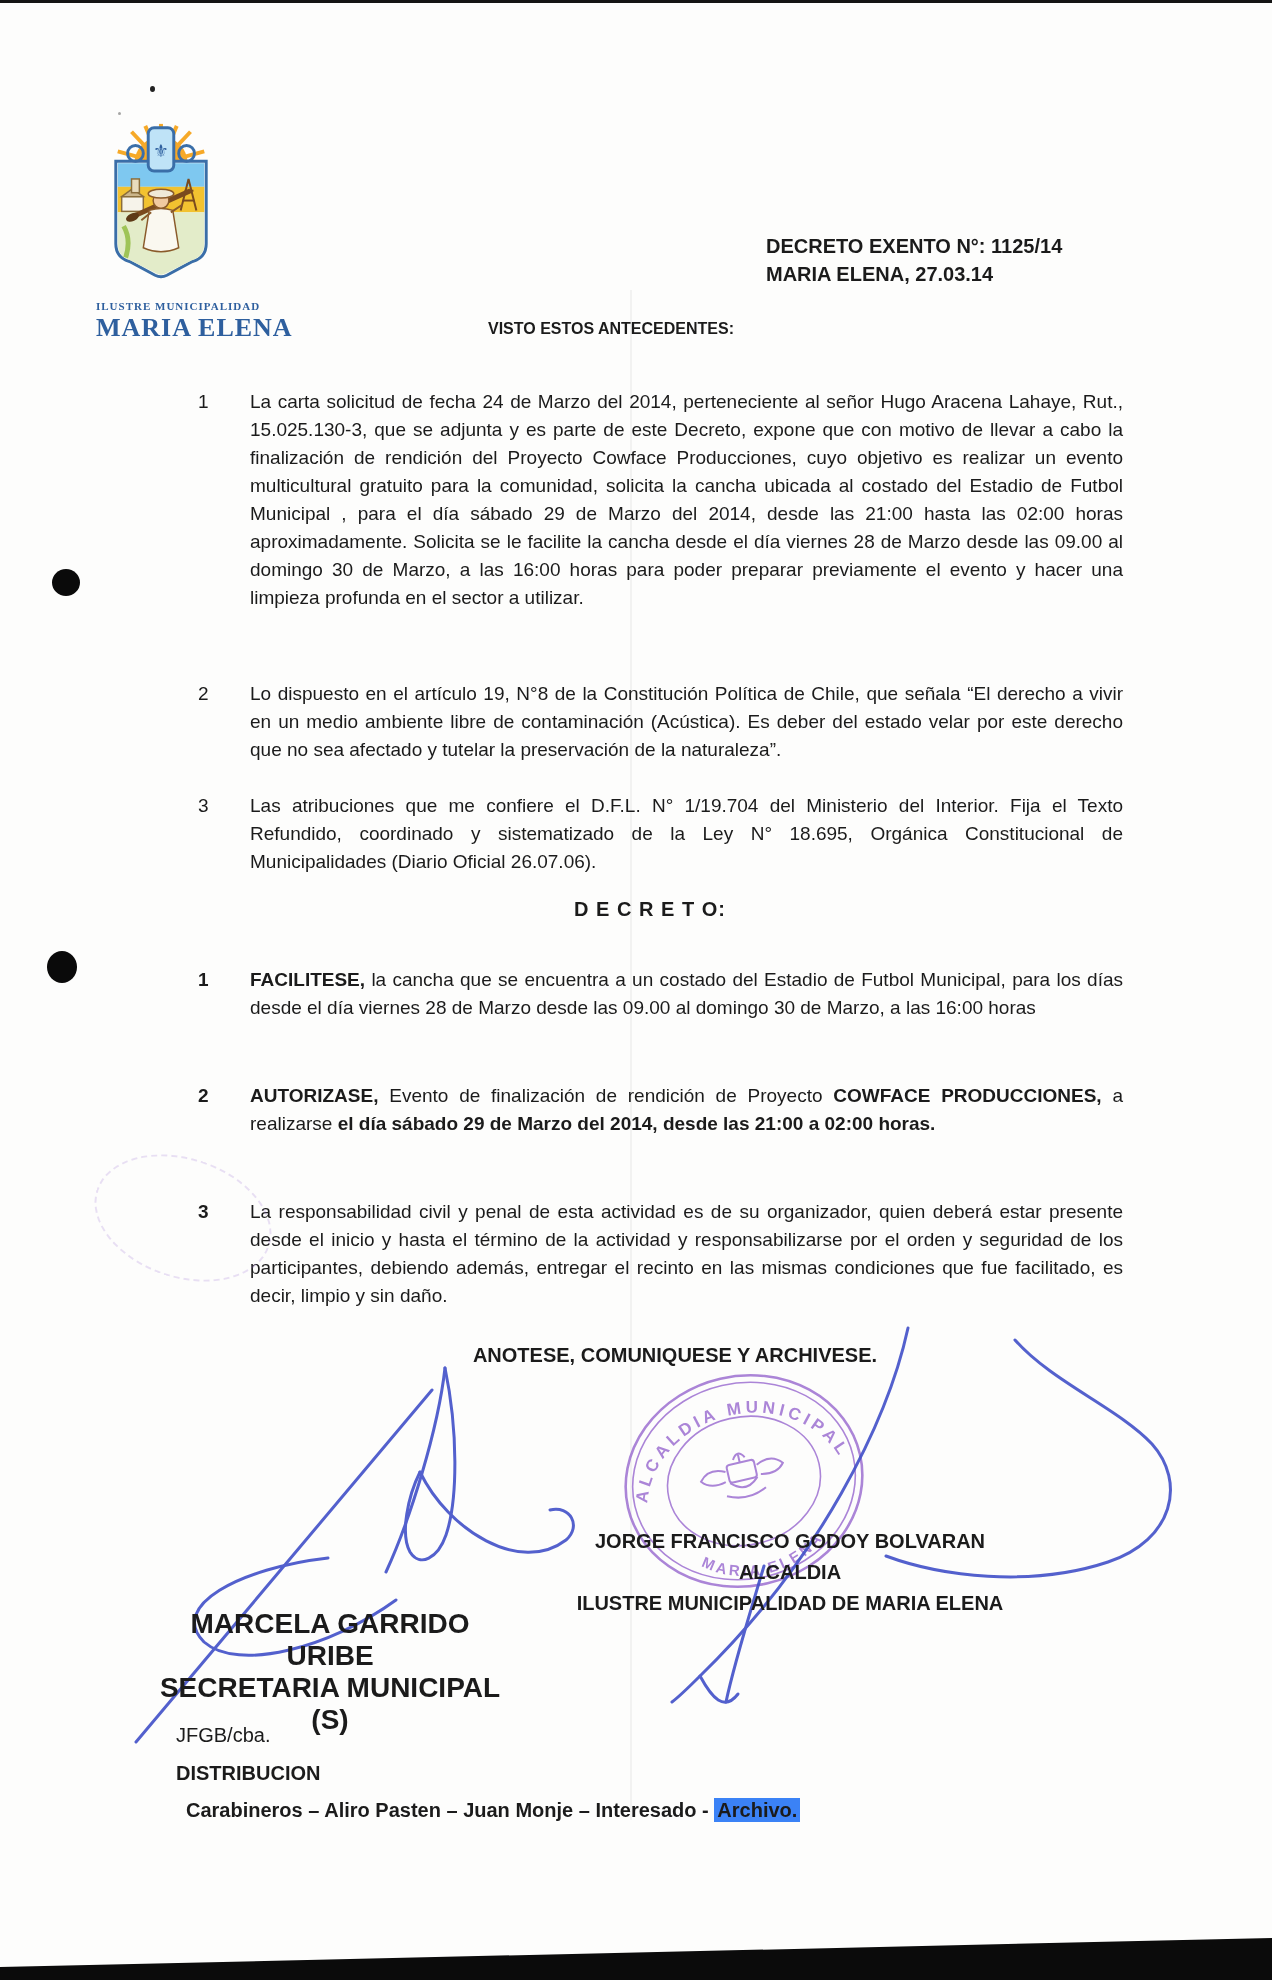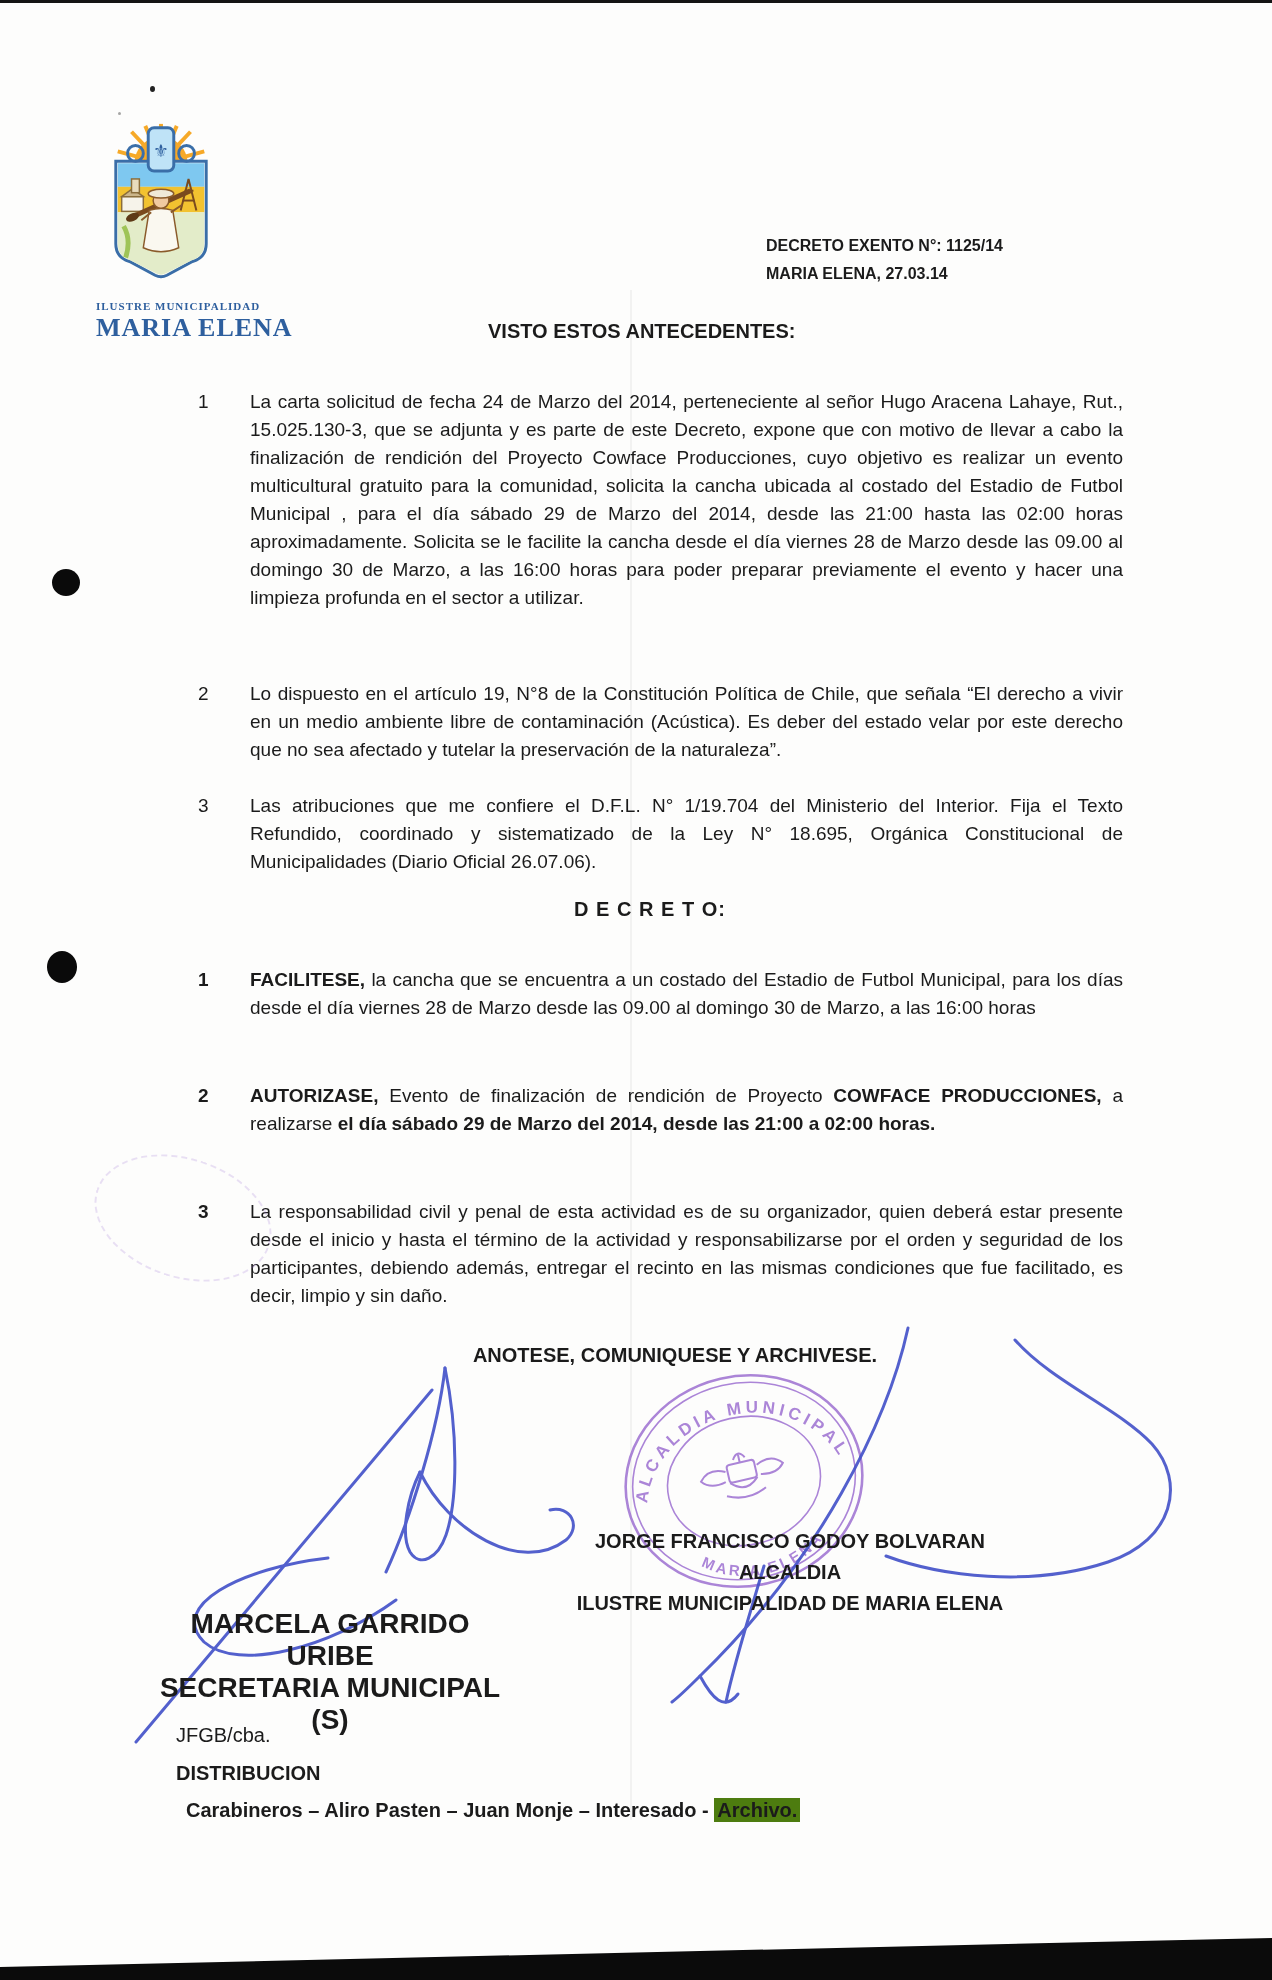--- a/index.html
+++ b/index.html
@@ -16,42 +16,42 @@
   .hole{position:absolute;background:#0a0a0a;border-radius:50%;}
 
   
   .logo-box{position:absolute;left:96px;top:118px;width:130px;text-align:center;}
   .logo-sub{margin-top:6px;font-family:"Liberation Serif",serif;font-weight:bold;
     font-size:11px;letter-spacing:1px;color:#2e5f9e;white-space:nowrap;}
   .logo-name{font-family:"Liberation Serif",serif;font-weight:bold;
     font-size:26px;letter-spacing:1px;color:#2e5f9e;white-space:nowrap;margin-top:1px;}
 
   
-  .doc-head{position:absolute;left:766px;top:232px;font-weight:bold;font-size:16px;line-height:28px;}
-  .visto-head{position:absolute;left:488px;top:320px;font-weight:bold;font-size:20px;}
+  .doc-head{position:absolute;left:766px;top:232px;font-weight:bold;font-size:20px;line-height:28px;}
+  .visto-head{position:absolute;left:488px;top:320px;font-weight:bold;font-size:16px;}
 
   .item{position:absolute;left:198px;width:925px;display:flex;font-size:19px;line-height:28px;}
   .item .num{width:52px;flex:0 0 52px;font-weight:bold;}
   .item.plainnum .num{font-weight:normal;}
   .item .txt{flex:1;text-align:justify;}
   b{font-weight:bold;}
 
   .decreto-head{position:absolute;left:160px;top:898px;width:980px;text-align:center;
     font-weight:bold;font-size:20px;letter-spacing:1px;}
   .anotese{position:absolute;left:160px;top:1344px;width:1030px;text-align:center;
     font-weight:bold;font-size:20px;}
 
   .mayor-block{position:absolute;left:540px;top:1526px;width:500px;text-align:center;
     font-weight:bold;font-size:20px;line-height:31px;}
   .secretary-block{position:absolute;left:150px;top:1608px;width:360px;text-align:center;
     font-weight:bold;font-size:28px;line-height:32px;}
   .footer-initials{position:absolute;left:176px;top:1724px;font-weight:normal;font-size:20px;}
   .footer-dist{position:absolute;left:176px;top:1762px;font-weight:bold;font-size:20px;}
   .footer-line{position:absolute;left:186px;top:1799px;font-weight:bold;font-size:20px;}
-  .hl{background:#4d7c0f;padding:1px 3px;}
+  .hl{background:#3b82f6;padding:1px 3px;}
 
   .stamp-wrap{position:absolute;left:598px;top:1350px;width:292px;height:262px;
     transform:rotate(-13deg);opacity:.82;}
   .faint-stamp{position:absolute;left:92px;top:1158px;width:178px;height:116px;border-radius:50%;
     border:2px dashed rgba(158,118,212,0.22);transform:rotate(18deg);}
   .sig-layer{position:absolute;left:0;top:0;width:1272px;height:1980px;pointer-events:none;}
 </style>
 </head>
 <body>
 

